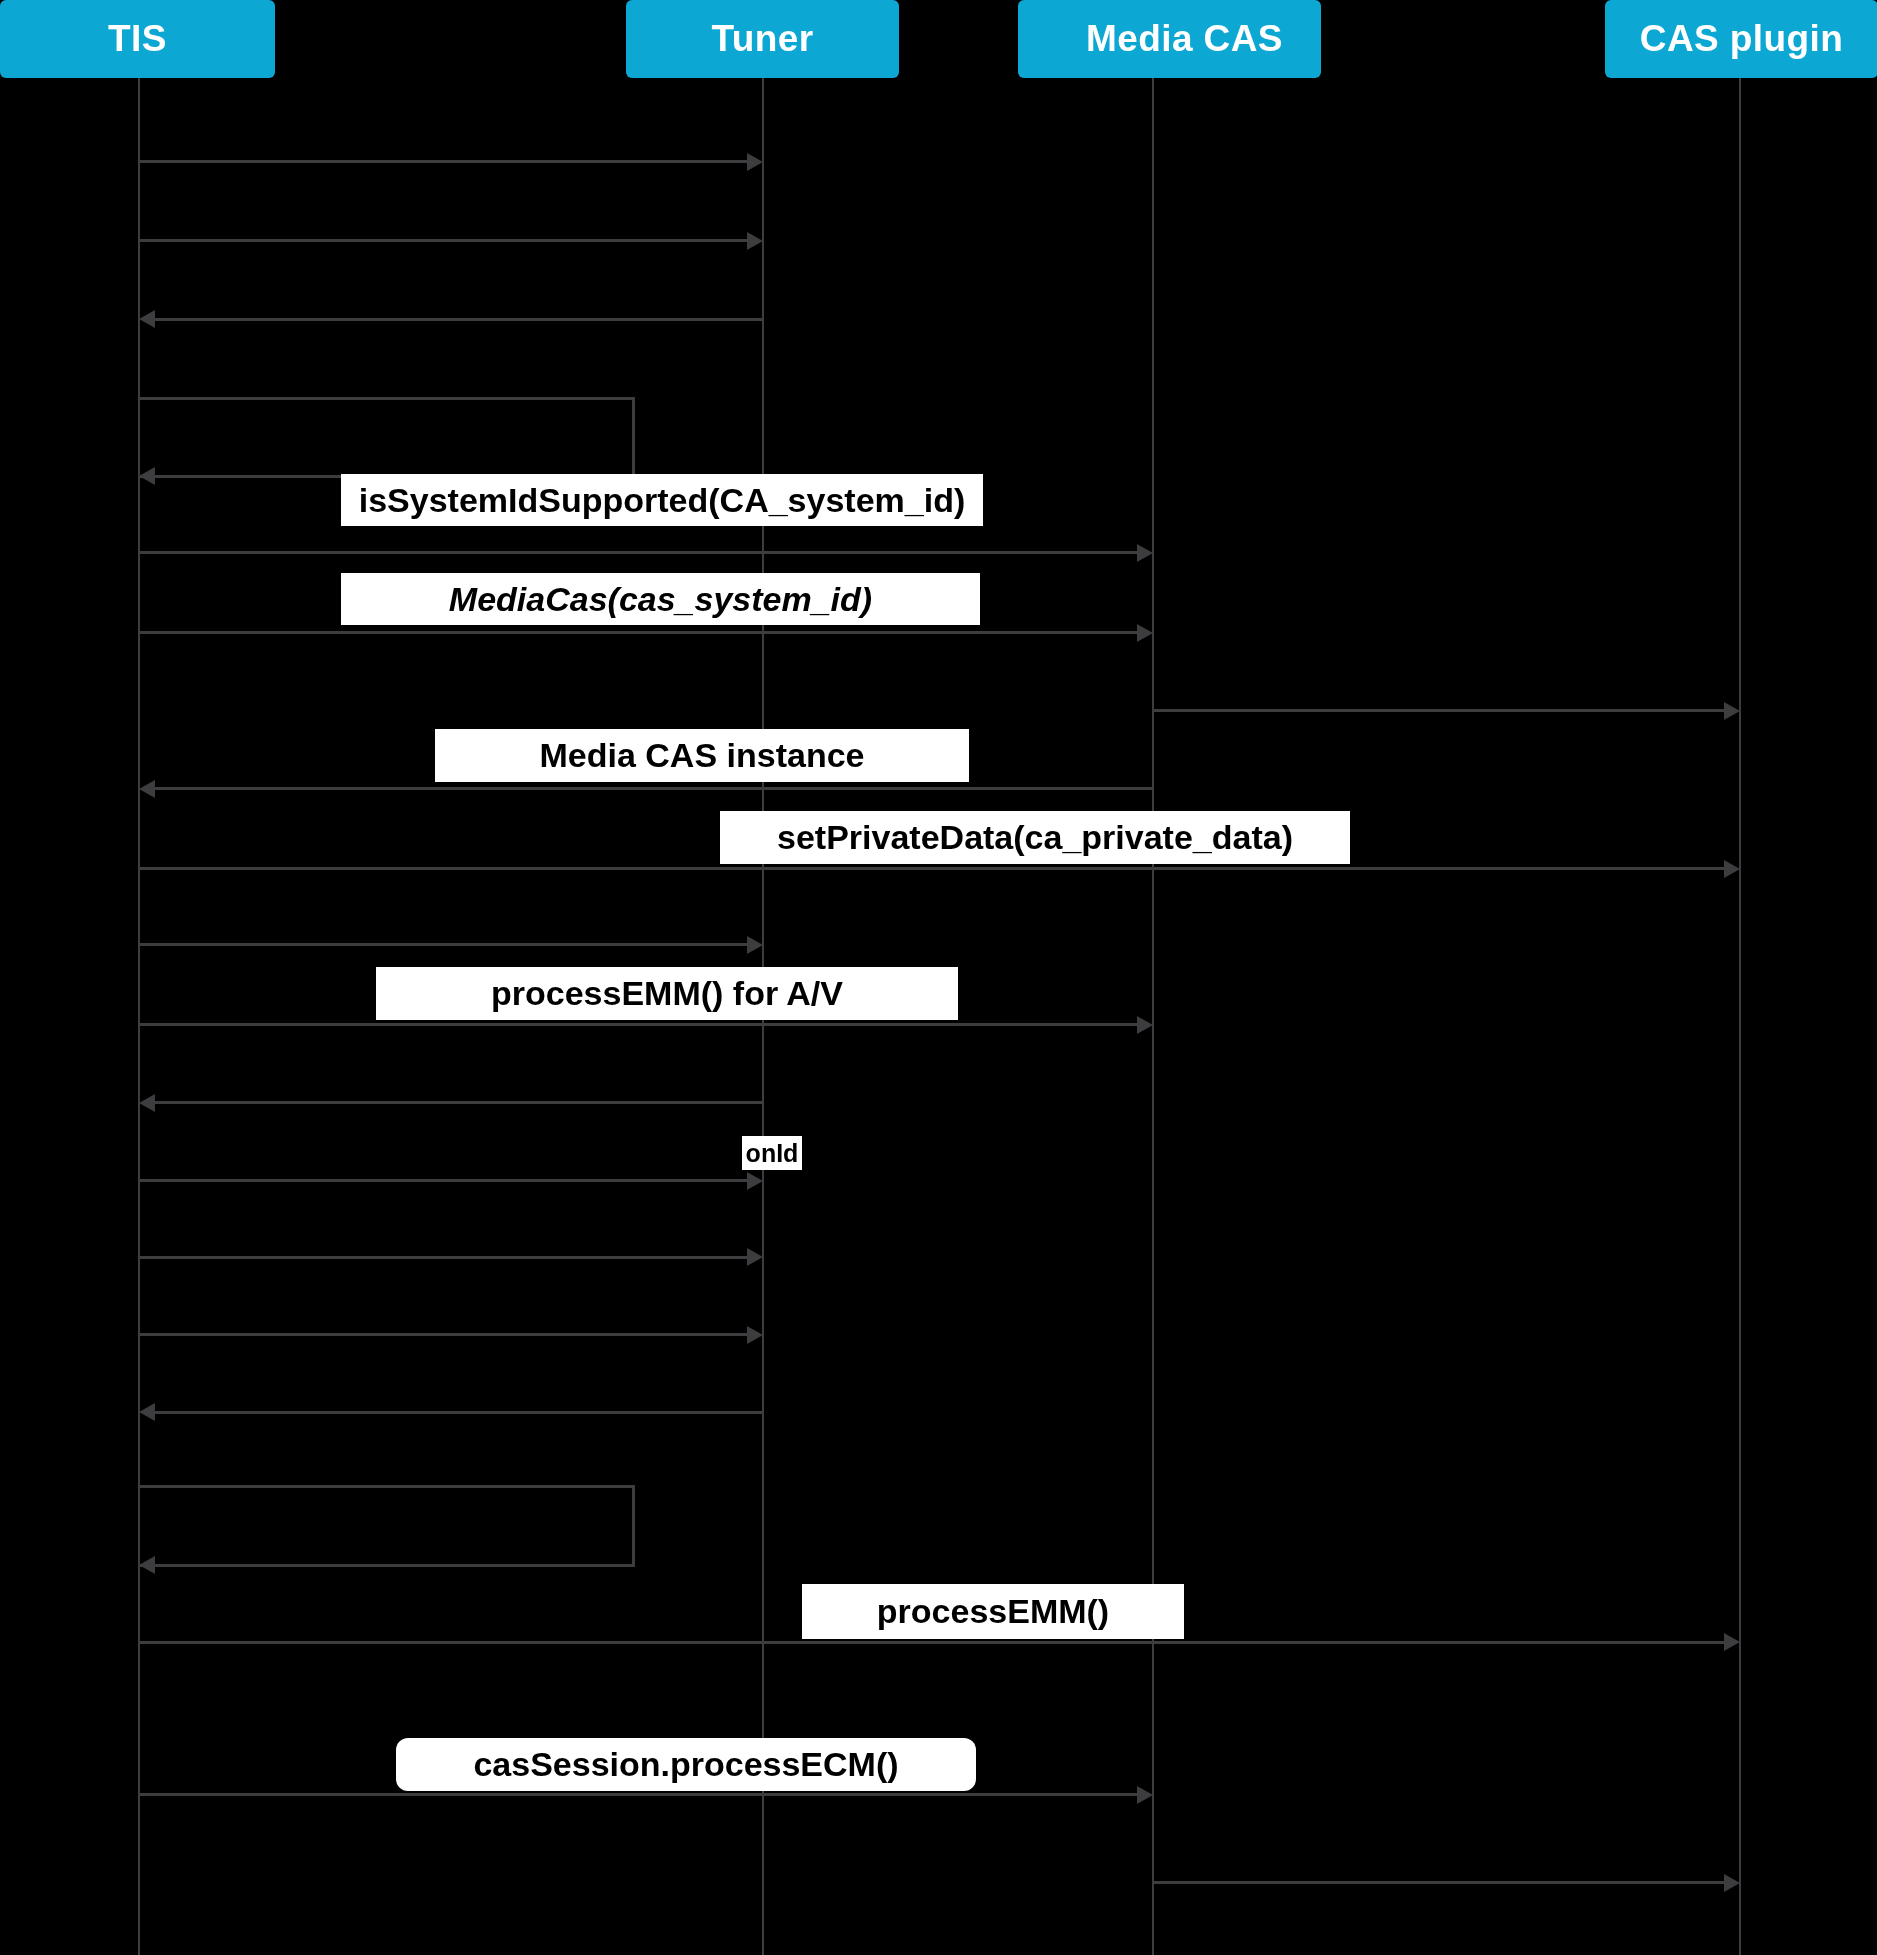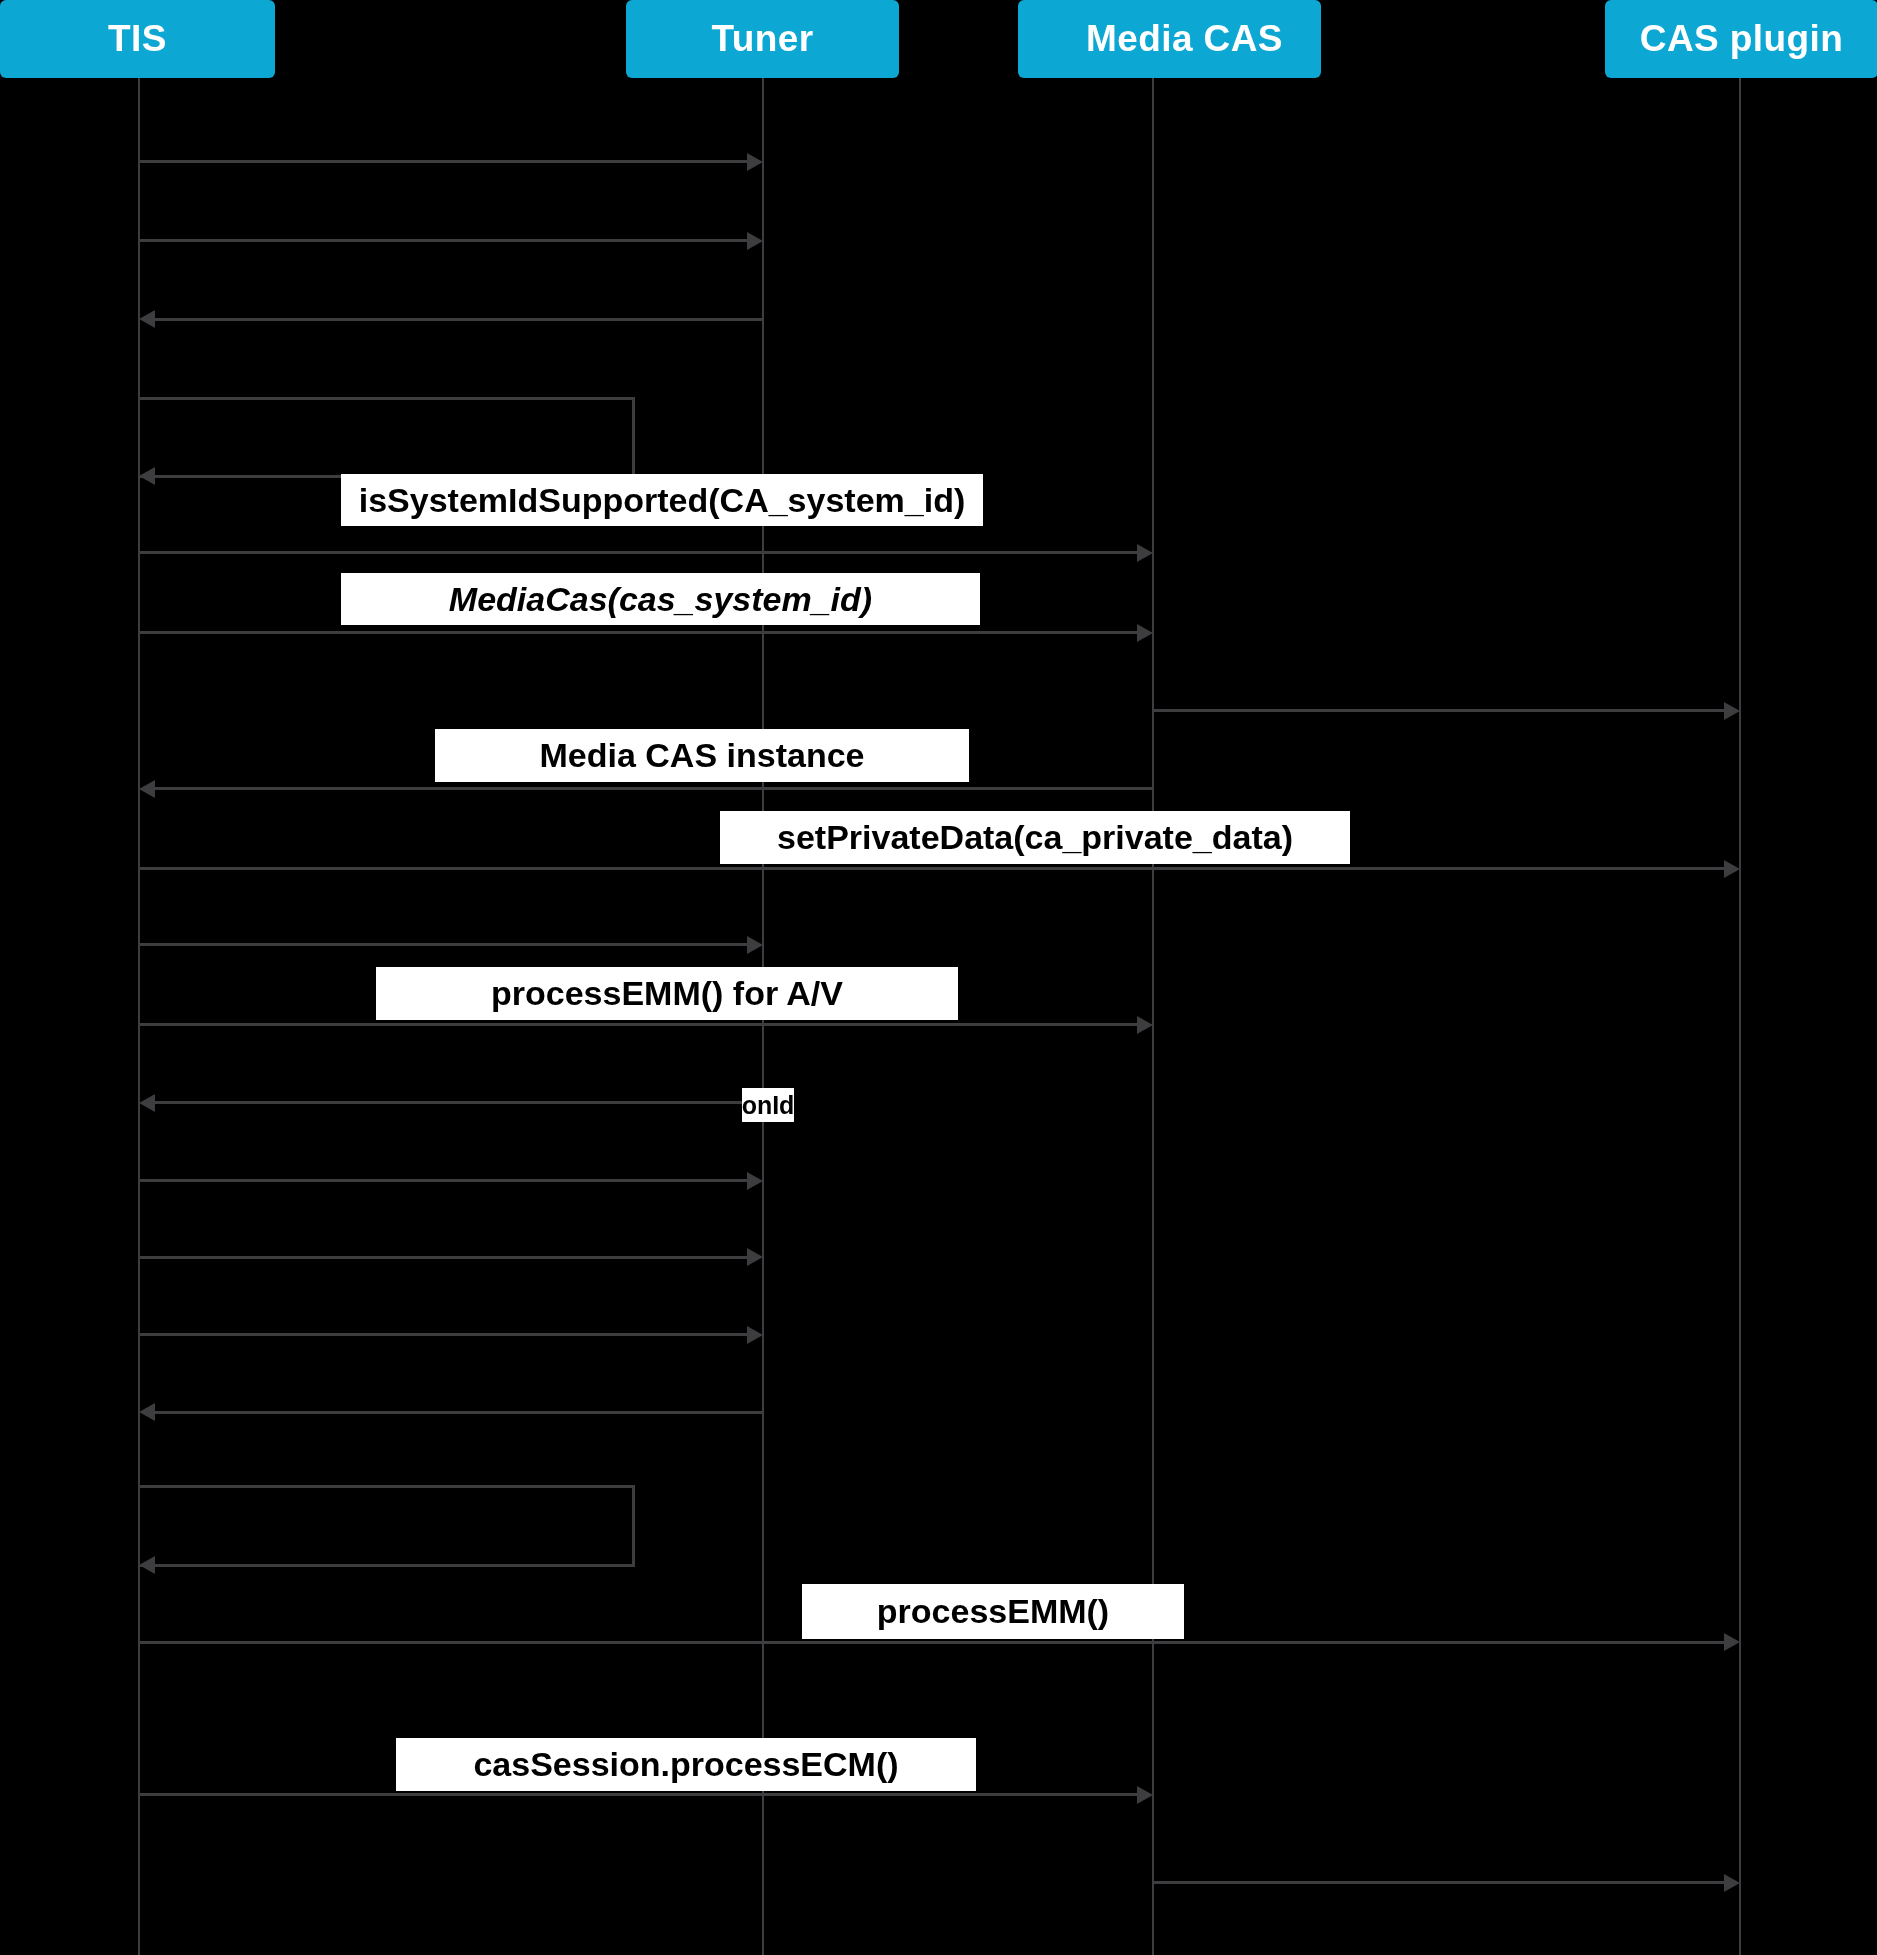--- a/index.html
+++ b/index.html
@@ -103,35 +103,35 @@
     <div class="msg-label" style="left: 720px; top: 811px; width: 630px; height: 53px;">setPrivateData(ca_private_data)</div>
     <div class="msg-line" style="left: 139px; top: 943px; width: 610px;"></div>
     <div class="head head-right" style="left: 747px; top: 936px;"></div>
     <div class="msg-line" style="left: 139px; top: 1023px; width: 1000px;"></div>
     <div class="head head-right" style="left: 1137px; top: 1016px;"></div>
     <div class="msg-label" style="left: 376px; top: 967px; width: 582px; height: 53px;">processEMM() for A/V</div>
     <div class="msg-line" style="left: 154px; top: 1101px; width: 610px;"></div>
     <div class="head head-left" style="left: 139px; top: 1094px;"></div>
     <div class="msg-line" style="left: 139px; top: 1179px; width: 610px;"></div>
     <div class="head head-right" style="left: 747px; top: 1172px;"></div>
-    <div class="msg-label small" style="left: 742px; top: 1088px; width: 52px; height: 34px;">onId</div>
+    <div class="msg-label small" style="left: 742px; top: 1136px; width: 60px; height: 34px;">onId</div>
     <div class="msg-line" style="left: 139px; top: 1256px; width: 610px;"></div>
     <div class="head head-right" style="left: 747px; top: 1248px;"></div>
     <div class="msg-line" style="left: 139px; top: 1333px; width: 610px;"></div>
     <div class="head head-right" style="left: 747px; top: 1326px;"></div>
     <div class="msg-line" style="left: 154px; top: 1411px; width: 610px;"></div>
     <div class="head head-left" style="left: 139px; top: 1403px;"></div>
     <div class="self-loop" style="left: 139px; top: 1485px; width: 496px; height: 82px;"></div>
     <div class="head head-left" style="left: 139px; top: 1556px;"></div>
     <div class="msg-line" style="left: 139px; top: 1641px; width: 1587px;"></div>
     <div class="head head-right" style="left: 1724px; top: 1633px;"></div>
     <div class="msg-label" style="left: 802px; top: 1584px; width: 382px; height: 55px;">processEMM()</div>
     <div class="msg-line" style="left: 139px; top: 1793px; width: 1000px;"></div>
     <div class="head head-right" style="left: 1137px; top: 1786px;"></div>
-    <div class="msg-label" style="left: 396px; top: 1738px; width: 580px; height: 53px;">casSession.processECM()</div>
+    <div class="msg-label" style="left: 396px; top: 1738px; width: 580px; height: 53px; border-radius: 12px;">casSession.processECM()</div>
     <div class="msg-line" style="left: 1154px; top: 1881px; width: 572px;"></div>
     <div class="head head-right" style="left: 1724px; top: 1874px;"></div>
     <div class="actor-box" style="left: 0px; top: 0px; width: 275px;">TIS</div>
     <div class="actor-box" style="left: 626px; top: 0px; width: 273px;">Tuner</div>
     <div class="actor-box" style="left: 1018px; top: 0px; width: 273px; padding-left: 30px;">Media CAS</div>
     <div class="actor-box" style="left: 1605px; top: 0px; width: 273px;">CAS plugin</div>
   </div>
 
 
 </body></html>

